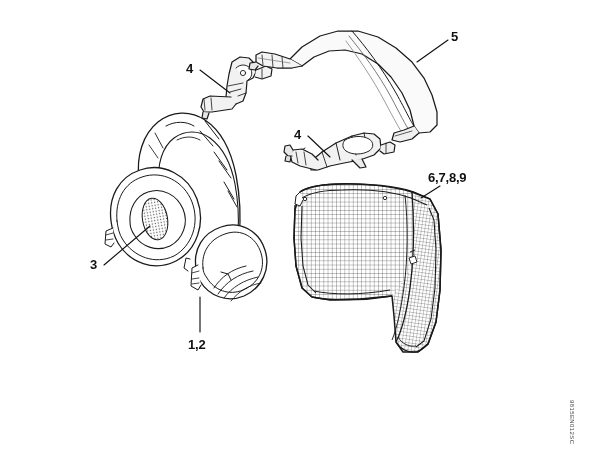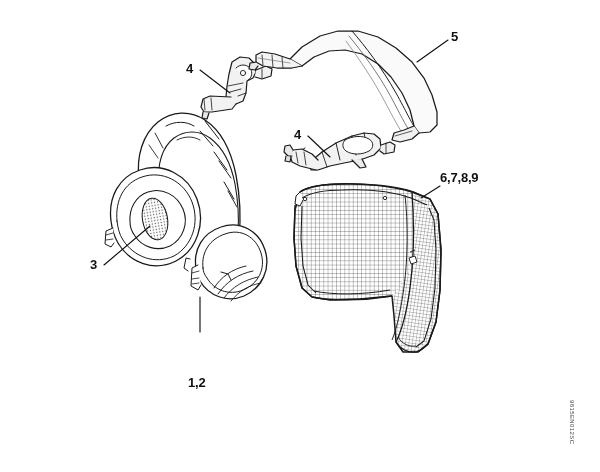--- a/index.html
+++ b/index.html
@@ -28,22 +28,22 @@
     font-weight: bold;
     font-size: 13px;
     color: #111111;
     white-space: nowrap;
     letter-spacing: -0.2px;
   }
   #callout-4a { left: 186px; top: 61px; }
   #callout-4b { left: 294px; top: 127px; }
   #callout-5  { left: 451px; top: 29px; }
   #callout-3  { left: 90px;  top: 257px; }
-  #callout-12 { left: 188px; top: 337px; margin-top: 38px; }
-  #callout-6789 { left: 440px; top: 170px; }
+  #callout-12 { left: 188px; top: 337px; }
+  #callout-6789 { left: 428px; top: 170px; }
   #doc-code {
     position: absolute;
     left: 575px;
     top: 400px;
     width: 14px;
     height: 70px;
     font-family: "Liberation Sans", sans-serif;
     font-size: 6px;
     color: #4a4a4a;
     letter-spacing: 0.4px;

